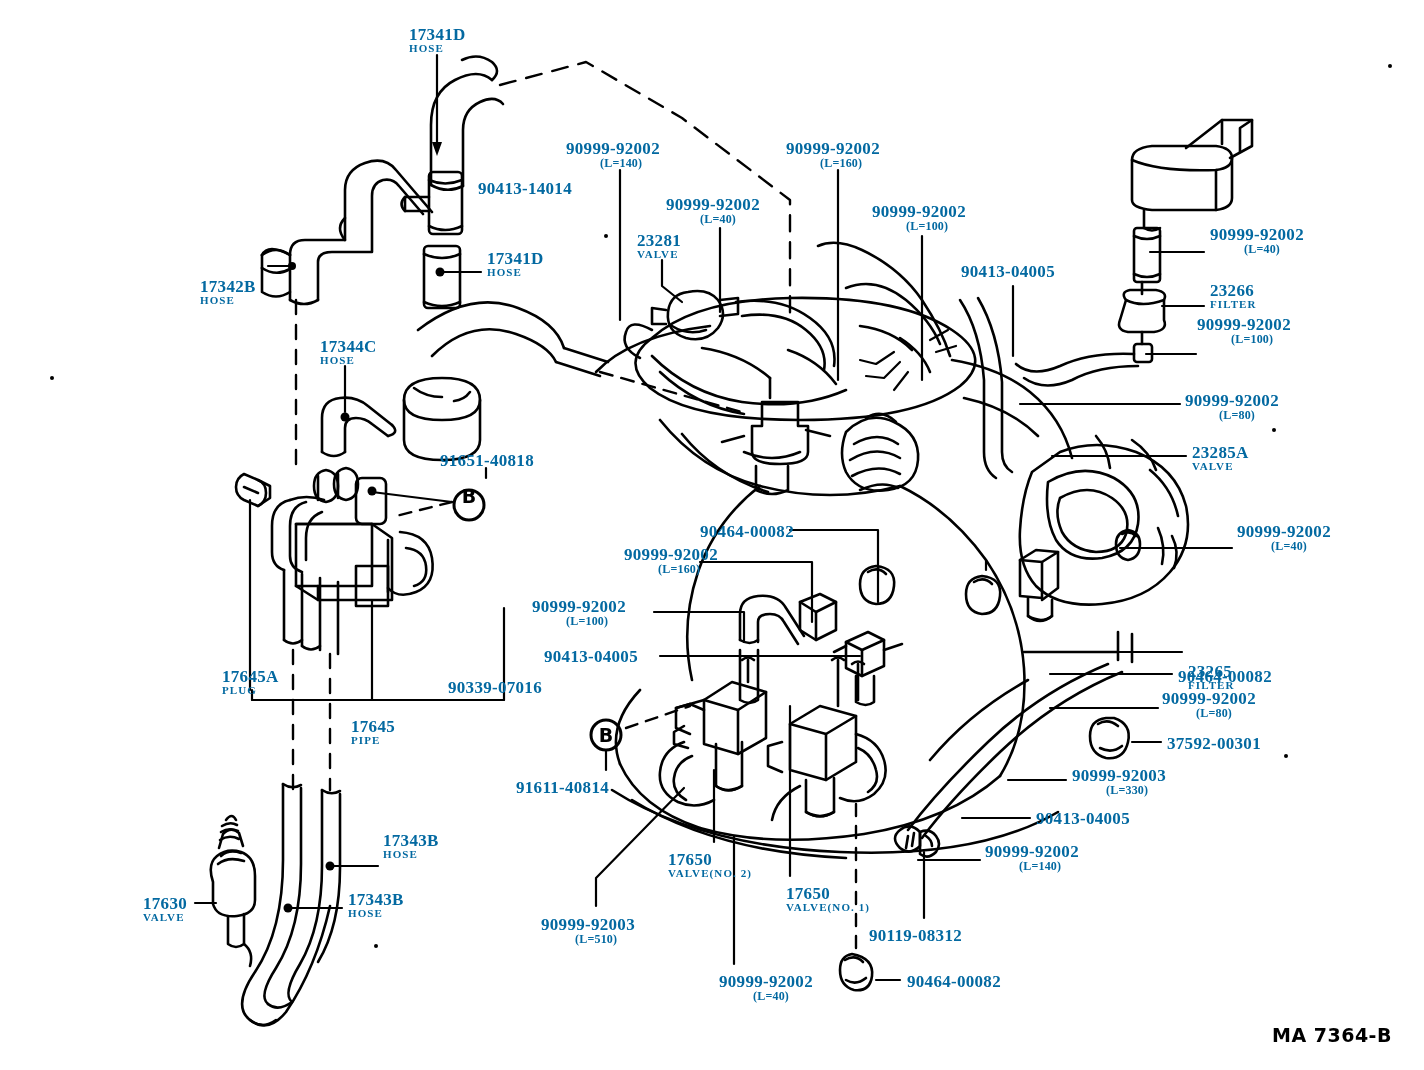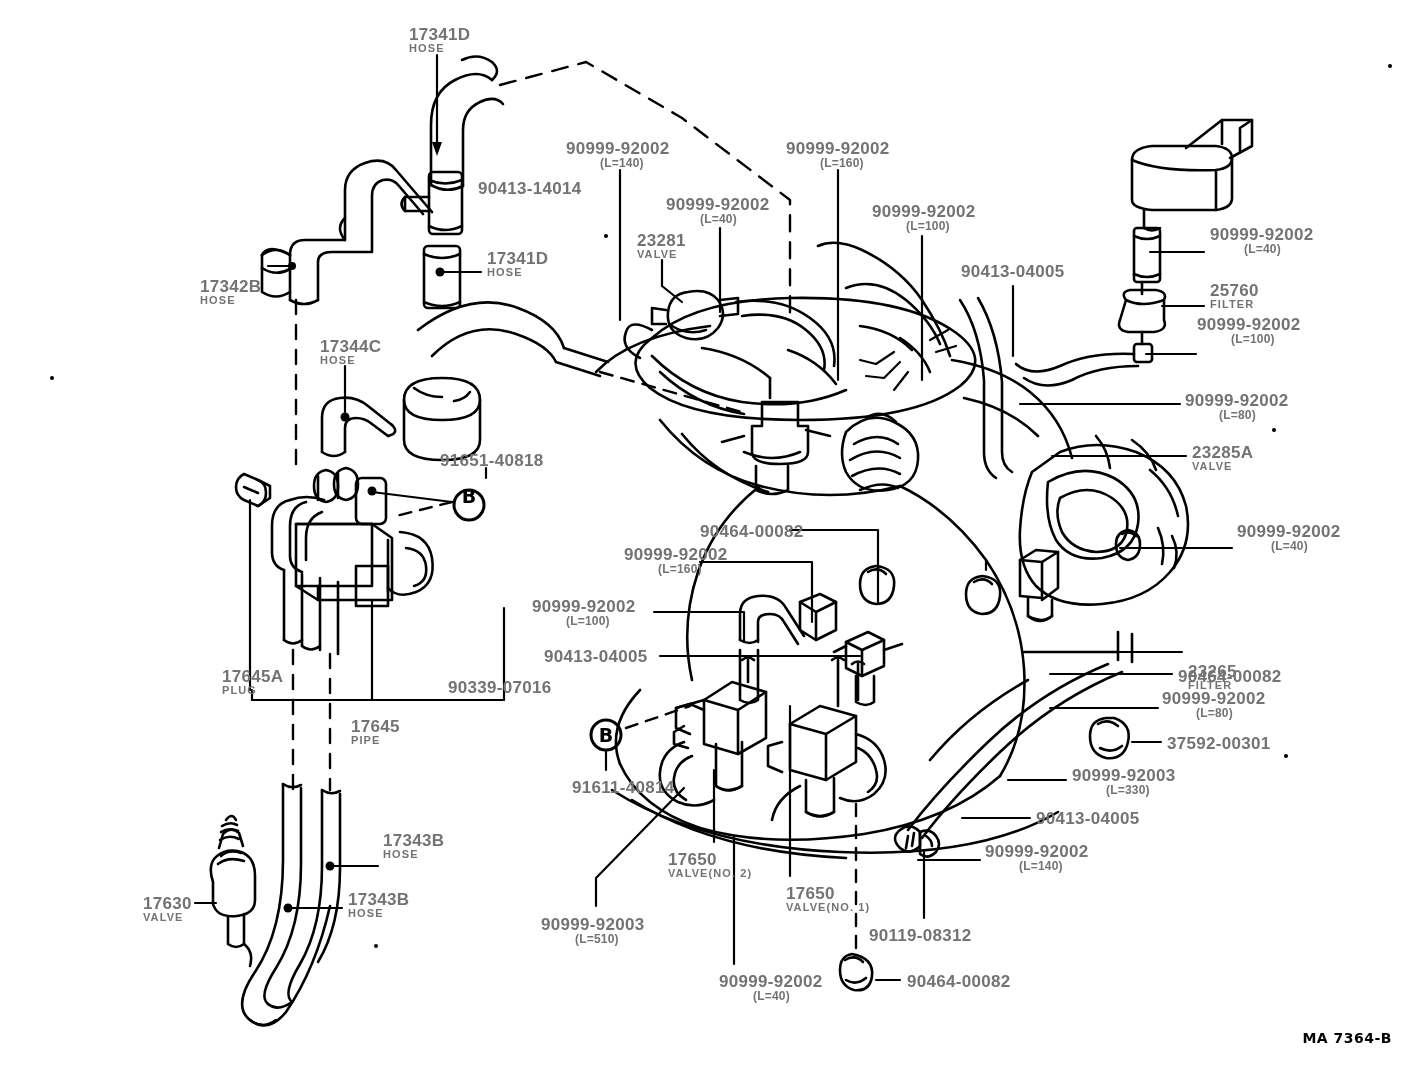--- a/index.html
+++ b/index.html
@@ -8,36 +8,36 @@
     font-family:"Liberation Sans", sans-serif;
     width:1424px;height:1070px;
     position:relative;overflow:hidden;
     -webkit-font-smoothing:none;
   }
   #stage{position:absolute;left:0;top:0;width:1424px;height:1070px;}
   #art{position:absolute;left:0;top:0;width:1424px;height:1070px;}
 
   .lbl{
     position:absolute;
-    font-family:Liberation Sans, sans-serif;
+    font-family:Liberation Serif, serif;
     font-weight:700;
-    color:#737373;
+    color:#0369a1;
     white-space:pre;
     line-height:1.02;
     letter-spacing:0.2px;
   }
   .lbl .pn{display:block;font-size:17px;font-weight:700;letter-spacing:0.3px;}
   .lbl .sub{display:block;font-size:11px;font-weight:700;letter-spacing:1.1px;}
   .lbl.l{text-align:left;}
   .lbl .indent{display:block;font-size:12px;font-weight:700;padding-left:34px;}
 
   #sheetno{
     position:absolute;right:32px;bottom:24px;
     font-family:"DejaVu Sans", sans-serif;
-    font-weight:700;font-size:14px;color:#000;letter-spacing:0.5px;
+    font-weight:700;font-size:19px;color:#000;letter-spacing:0.5px;
   }
 </style>
 </head>
 <body>
 
 <div id="stage">
 
   <svg id="art" viewBox="0 0 1424 1070" xmlns="http://www.w3.org/2000/svg">
     <rect x="0" y="0" width="1424" height="1070" fill="#ffffff"></rect>
 
@@ -565,40 +565,40 @@
       <div class="lbl l" style="left: 487px; top: 250px;"><span class="pn">17341D</span><span class="sub">HOSE</span></div>
       <div class="lbl l" style="left: 320px; top: 338px;"><span class="pn">17344C</span><span class="sub">HOSE</span></div>
       <div class="lbl l" style="left: 440px; top: 452px; text-align: right;"><span class="pn">91651-40818</span></div>
       <div class="lbl l" style="left: 566px; top: 140px;"><span class="pn">90999-92002</span><span class="indent">(L=140)</span></div>
       <div class="lbl l" style="left: 666px; top: 196px;"><span class="pn">90999-92002</span><span class="indent">(L=40)</span></div>
       <div class="lbl l" style="left: 637px; top: 232px;"><span class="pn">23281</span><span class="sub">VALVE</span></div>
       <div class="lbl l" style="left: 786px; top: 140px;"><span class="pn">90999-92002</span><span class="indent">(L=160)</span></div>
       <div class="lbl l" style="left: 872px; top: 203px;"><span class="pn">90999-92002</span><span class="indent">(L=100)</span></div>
       <div class="lbl l" style="left: 961px; top: 263px;"><span class="pn">90413-04005</span></div>
       <div class="lbl l" style="left: 1210px; top: 226px;"><span class="pn">90999-92002</span><span class="indent">(L=40)</span></div>
-      <div class="lbl l" style="left: 1210px; top: 282px;"><span class="pn">25760</span><span class="sub">FILTER</span></div>
+      <div class="lbl l" style="left: 1210px; top: 282px;"><span class="pn">23266</span><span class="sub">FILTER</span></div>
       <div class="lbl l" style="left: 1197px; top: 316px;"><span class="pn">90999-92002</span><span class="indent">(L=100)</span></div>
       <div class="lbl l" style="left: 1185px; top: 392px;"><span class="pn">90999-92002</span><span class="indent">(L=80)</span></div>
       <div class="lbl l" style="left: 1192px; top: 444px;"><span class="pn">23285A</span><span class="sub">VALVE</span></div>
       <div class="lbl l" style="left: 1237px; top: 523px;"><span class="pn">90999-92002</span><span class="indent">(L=40)</span></div>
       <div class="lbl l" style="left: 700px; top: 523px;"><span class="pn">90464-00082</span></div>
       <div class="lbl l" style="left: 624px; top: 546px;"><span class="pn">90999-92002</span><span class="indent">(L=160)</span></div>
       <div class="lbl l" style="left: 532px; top: 598px;"><span class="pn">90999-92002</span><span class="indent">(L=100)</span></div>
       <div class="lbl l" style="left: 544px; top: 648px;"><span class="pn">90413-04005</span></div>
       <div class="lbl l" style="left: 1188px; top: 627px; margin-top: 36px;"><span class="pn">23265</span><span class="sub">FILTER</span></div>
       <div class="lbl l" style="left: 1178px; top: 668px;"><span class="pn">90464-00082</span></div>
       <div class="lbl l" style="left: 1162px; top: 690px;"><span class="pn">90999-92002</span><span class="indent">(L=80)</span></div>
       <div class="lbl l" style="left: 1167px; top: 735px;"><span class="pn">37592-00301</span></div>
       <div class="lbl l" style="left: 1072px; top: 767px;"><span class="pn">90999-92003</span><span class="indent">(L=330)</span></div>
       <div class="lbl l" style="left: 1036px; top: 810px;"><span class="pn">90413-04005</span></div>
       <div class="lbl l" style="left: 985px; top: 843px;"><span class="pn">90999-92002</span><span class="indent">(L=140)</span></div>
       <div class="lbl l" style="left: 222px; top: 668px;"><span class="pn">17645A</span><span class="sub">PLUG</span></div>
       <div class="lbl l" style="left: 448px; top: 679px;"><span class="pn">90339-07016</span></div>
       <div class="lbl l" style="left: 351px; top: 718px;"><span class="pn">17645</span><span class="sub">PIPE</span></div>
-      <div class="lbl l" style="left: 572px; top: 779px;"><span class="pn">91611-40814</span></div>
+      <div class="lbl l" style="left: 516px; top: 779px;"><span class="pn">91611-40814</span></div>
       <div class="lbl l" style="left: 383px; top: 832px;"><span class="pn">17343B</span><span class="sub">HOSE</span></div>
       <div class="lbl l" style="left: 348px; top: 891px;"><span class="pn">17343B</span><span class="sub">HOSE</span></div>
       <div class="lbl l" style="left: 143px; top: 895px;"><span class="pn">17630</span><span class="sub">VALVE</span></div>
       <div class="lbl l" style="left: 668px; top: 851px;"><span class="pn">17650</span><span class="sub">VALVE(NO. 2)</span></div>
       <div class="lbl l" style="left: 786px; top: 885px;"><span class="pn">17650</span><span class="sub">VALVE(NO. 1)</span></div>
       <div class="lbl l" style="left: 869px; top: 927px;"><span class="pn">90119-08312</span></div>
       <div class="lbl l" style="left: 541px; top: 916px;"><span class="pn">90999-92003</span><span class="indent">(L=510)</span></div>
       <div class="lbl l" style="left: 719px; top: 973px;"><span class="pn">90999-92002</span><span class="indent">(L=40)</span></div>
       <div class="lbl l" style="left: 907px; top: 973px;"><span class="pn">90464-00082</span></div>
     </div>

